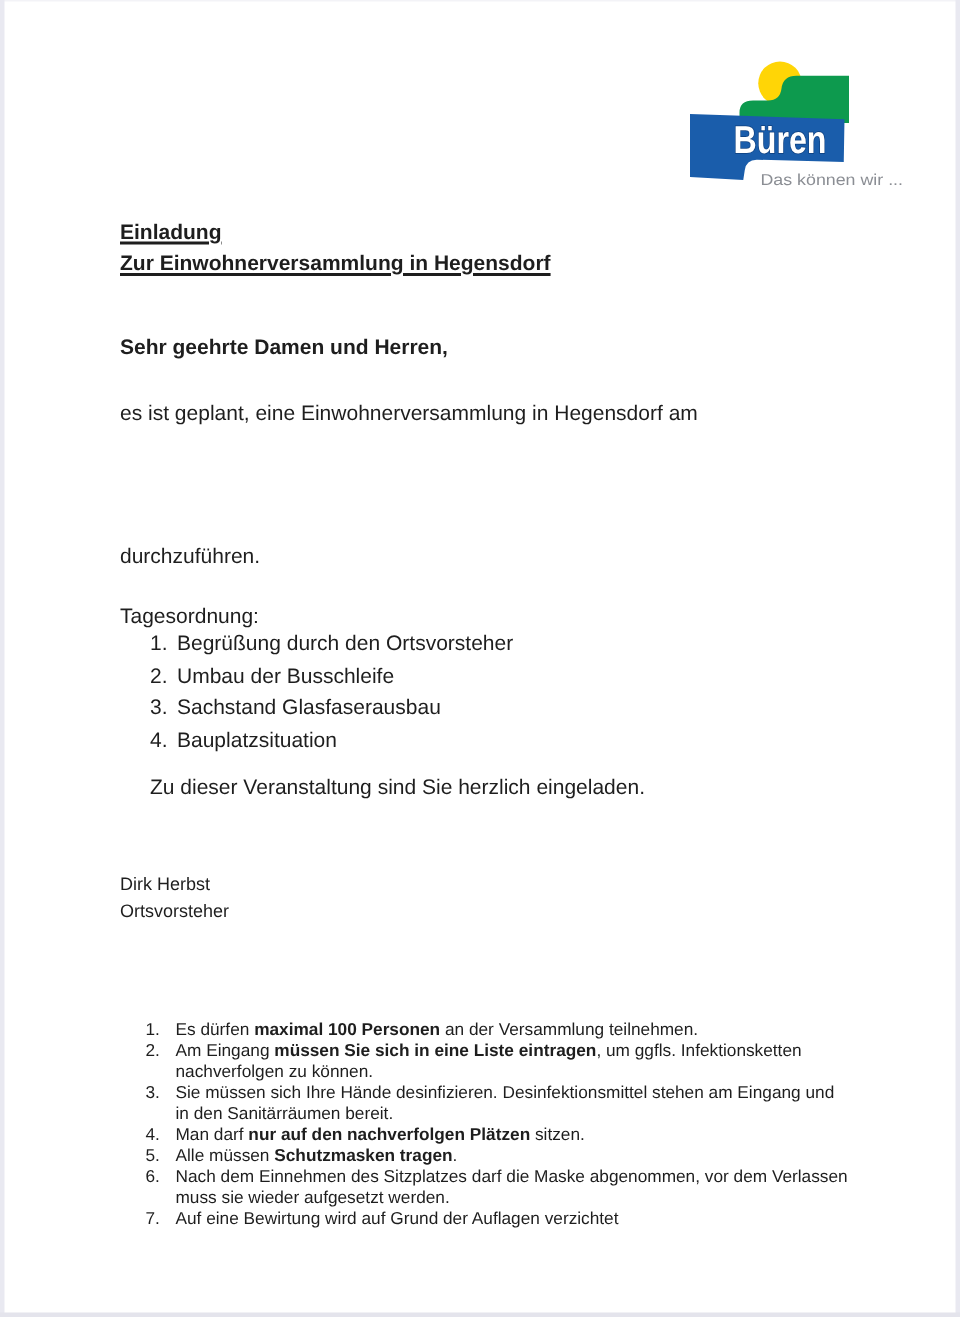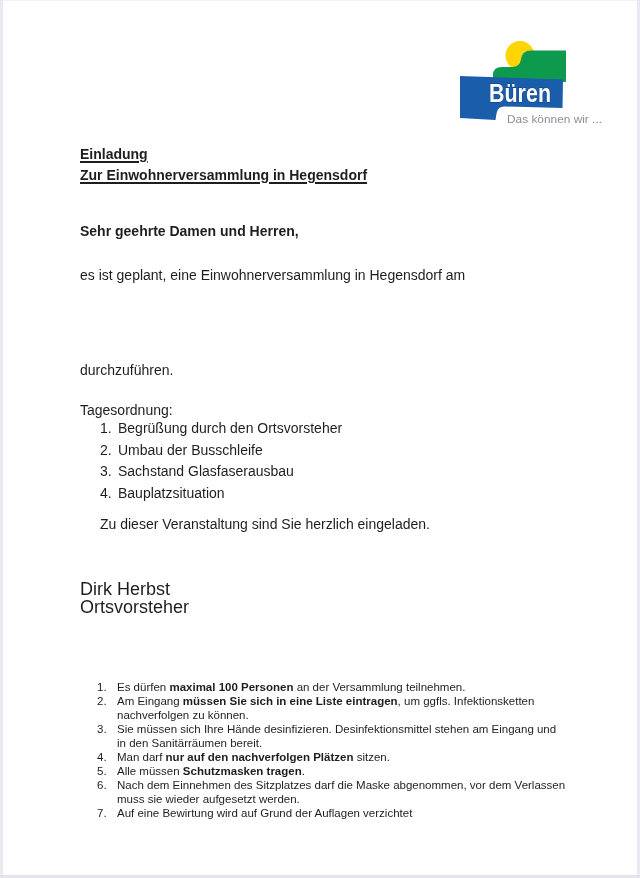--- a/index.html
+++ b/index.html
@@ -36,21 +36,21 @@
 
   ol.doc-list { margin:0; padding:0; list-style:none; }
   ol.doc-list li { position:relative; }
   ol.doc-list .num { position:absolute; left:0; top:0; }
 
   .agenda-list { top:418px; left:100px; width:440px; font-size:14px; line-height:21.7px; }
   .agenda-list li { padding-left:18px; }
 
   .invitation { top:514px; left:80px;margin-left:20px; }
 
-  .signature { top:580px; left:80px; font-size:18px; line-height:18.4px; }
+  .signature { top:580px; left:80px; font-size:12px; line-height:18.4px; }
 
   .corona-heading { top:646px; left:80px; font-size:13px; line-height:20px; white-space:nowrap; }
   .corona-list { top:680px; left:97px; width:470px; font-size:11.5px; line-height:14px; }
   .corona-list li { padding-left:20px; }
 </style>
 </head>
 <body>
 
 <div class="page">
 

